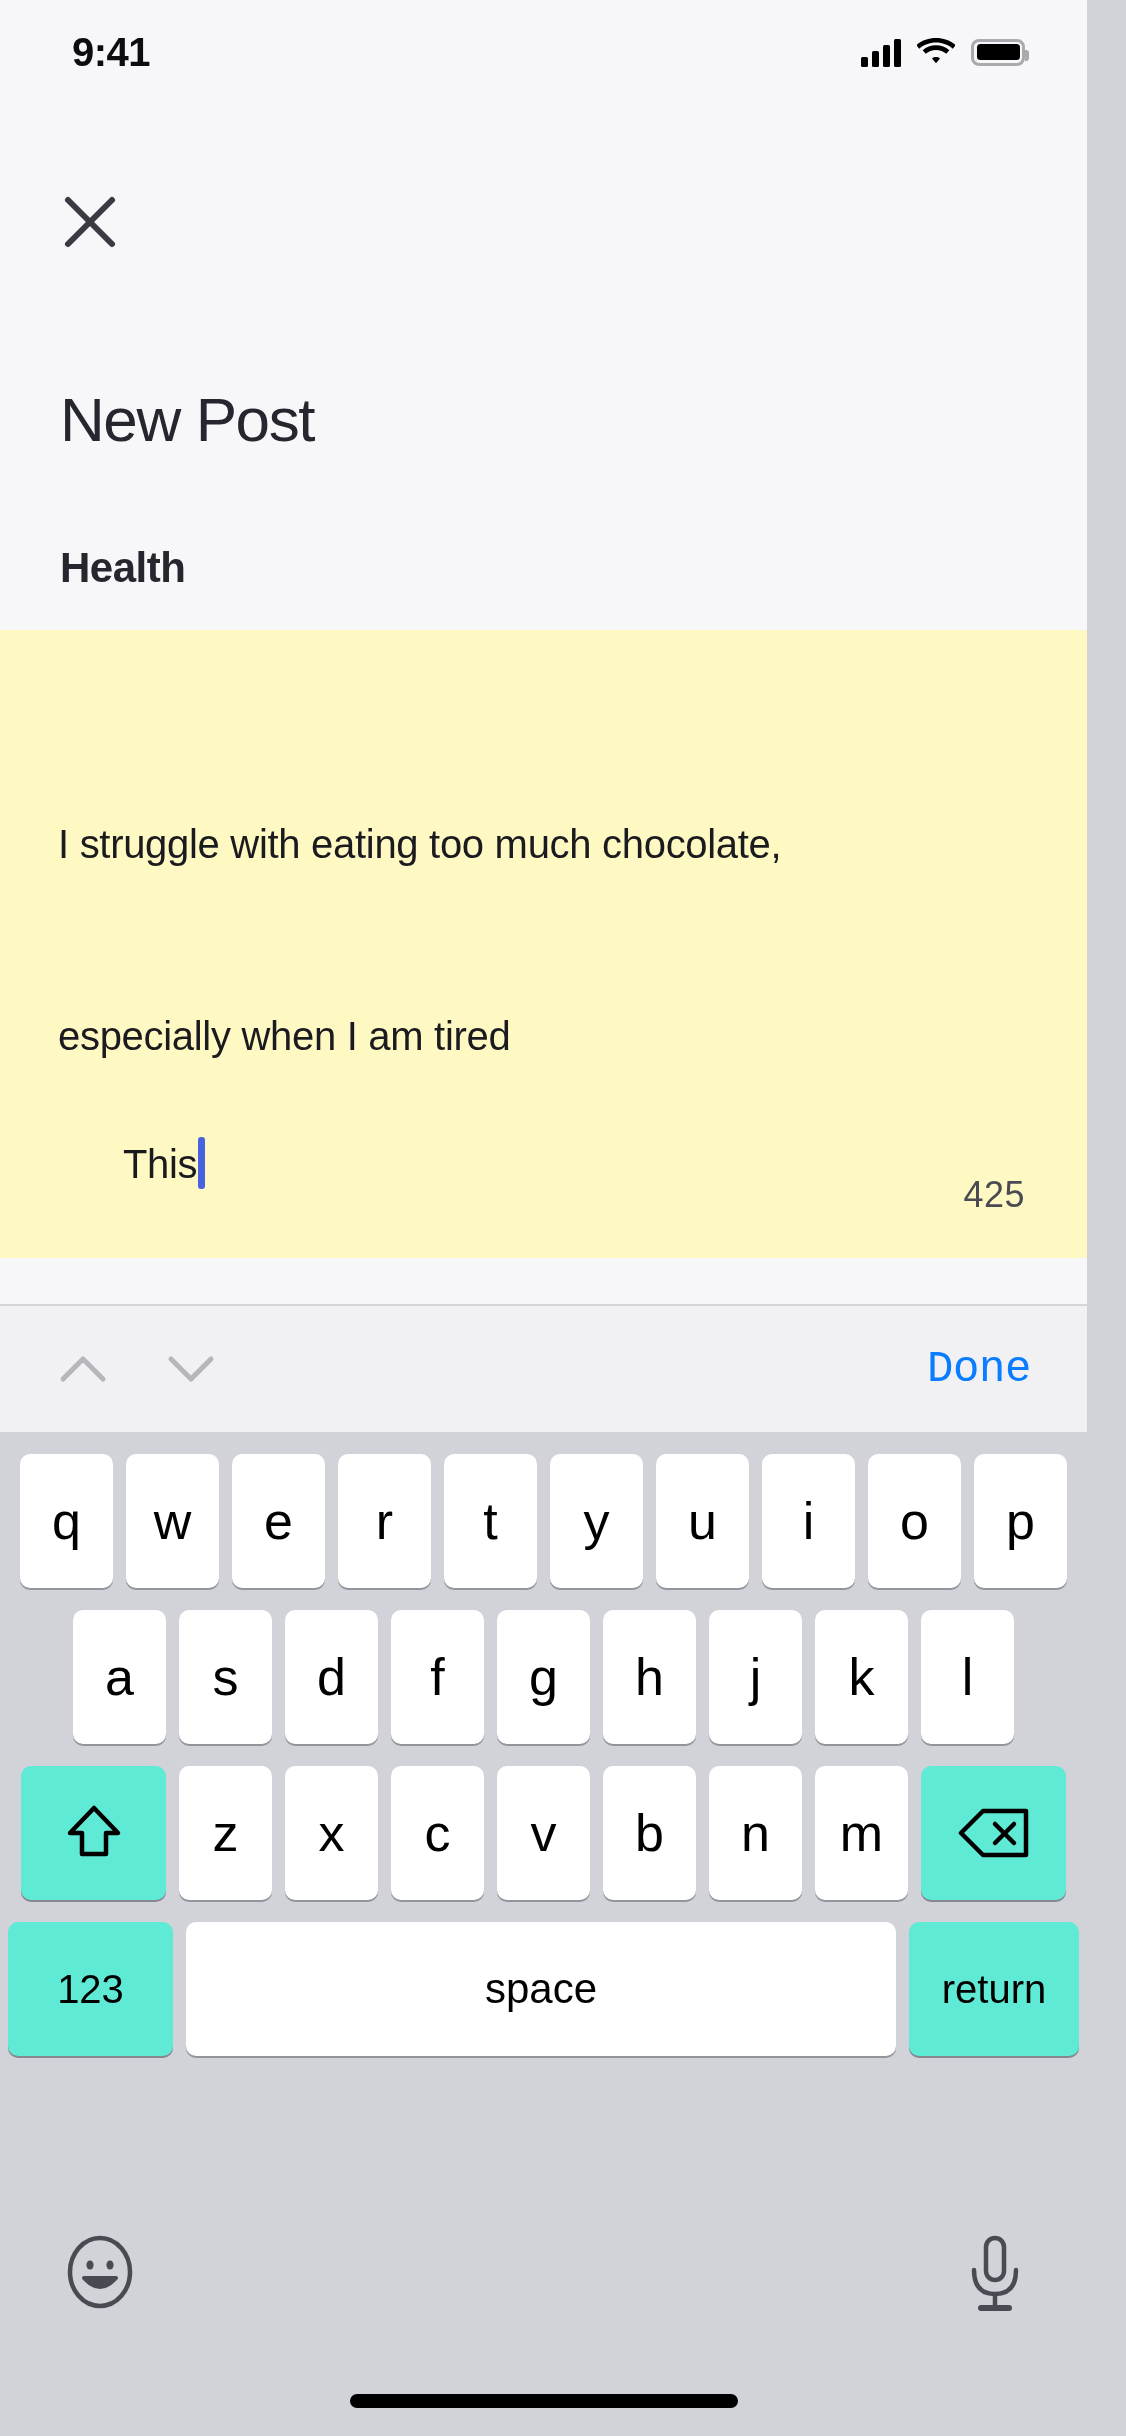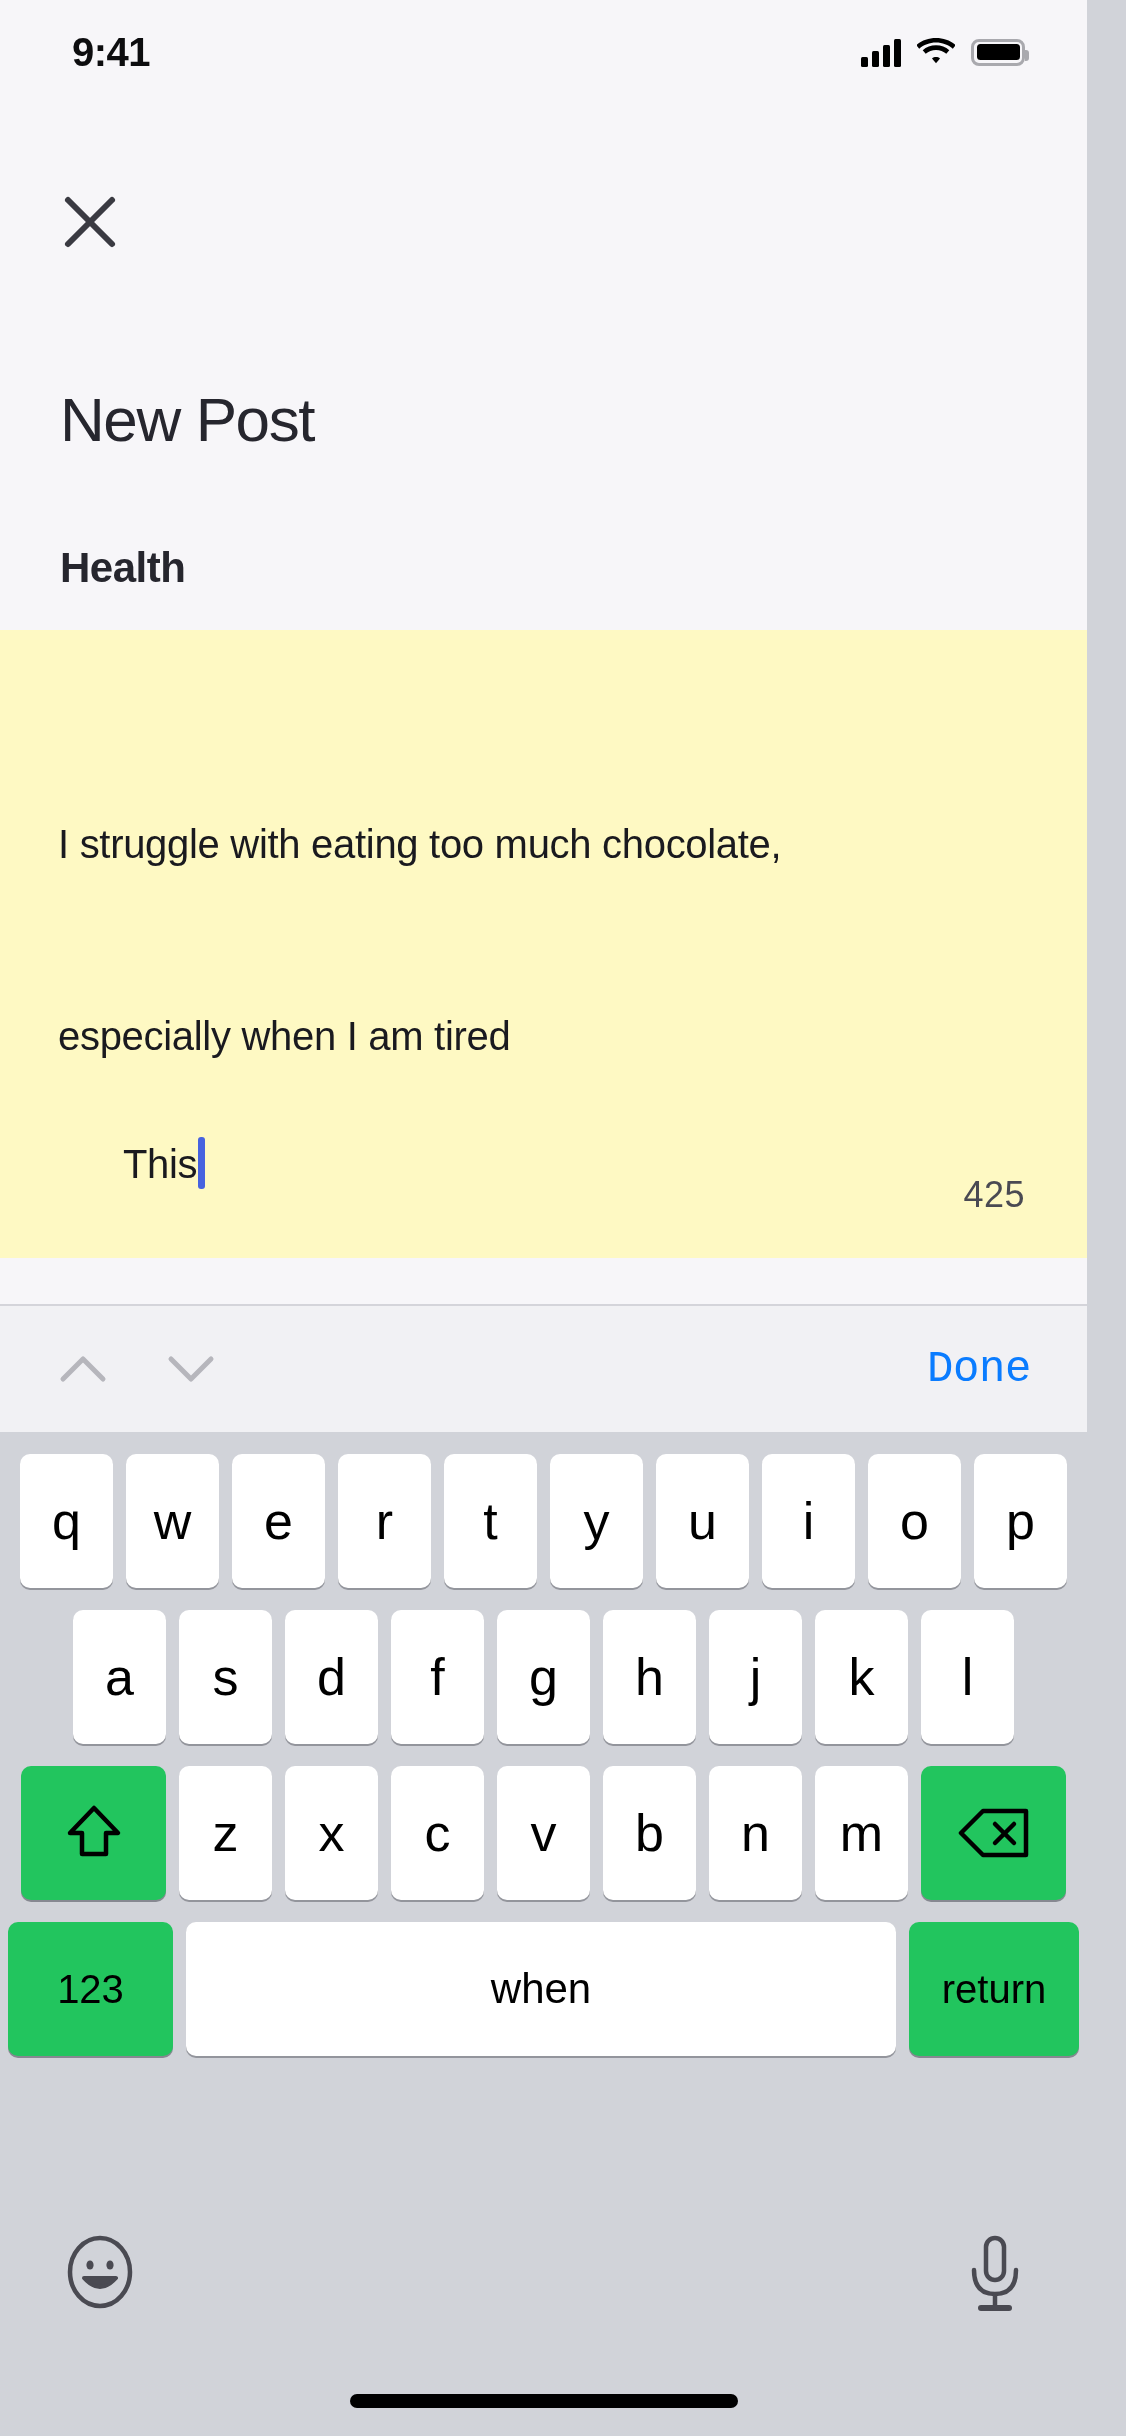--- a/index.html
+++ b/index.html
@@ -93,21 +93,21 @@
   .krow.r3 { gap:13px; padding:0 8px; }
   .krow.r4 { gap:13px; padding:0 8px; margin-bottom:0; }
 
   .key {
     background:#ffffff; border-radius:10px; height:134px;
     display:flex; align-items:center; justify-content:center;
     font-size:52px; color:#000; font-weight:400;
     box-shadow:0 2px 0 rgba(136,138,145,0.85);
   }
   .key.letter { width:93px; }
-  .key.fn { background:#22c55e; box-shadow:0 2px 0 rgba(125,128,136,0.9); }
+  .key.fn { background:#5eead4; box-shadow:0 2px 0 rgba(125,128,136,0.9); }
   .key.shift { width:145px; }
   .key.backspace { width:145px; }
   .key.num { width:165px; font-size:40px; }
   .key.space { flex:1; max-width:715px; font-size:42px; }
   .key.return { width:170px; font-size:40px; }
 
   
   .bottombar {
     flex:0 0 auto; height:248px; background:#d1d3d9; position:relative;
     display:flex; align-items:flex-start; justify-content:space-between;
@@ -228,21 +228,21 @@
         <svg width="74" height="54" viewBox="0 0 74 54">
           <path d="M26 5 L69 5 L69 49 L26 49 L4 27 Z" fill="none" stroke="#000" stroke-width="4.5" stroke-linejoin="round"></path>
           <line x1="38" y1="18" x2="57" y2="37" stroke="#000" stroke-width="4.5" stroke-linecap="round"></line>
           <line x1="57" y1="18" x2="38" y2="37" stroke="#000" stroke-width="4.5" stroke-linecap="round"></line>
         </svg>
       </div>
     </div>
 
     <div class="krow r4">
       <div class="key fn num">123</div>
-      <div class="key space">when</div>
+      <div class="key space">space</div>
       <div class="key fn return">return</div>
     </div>
   </div>
 
   <div class="bottombar">
     <div>
       <svg width="76" height="76" viewBox="0 0 76 76">
         <ellipse cx="38" cy="38" rx="30" ry="34" fill="none" stroke="#4a4a52" stroke-width="4.5"></ellipse>
         <ellipse cx="28" cy="31" rx="3.6" ry="4.6" fill="#4a4a52"></ellipse>
         <ellipse cx="48" cy="31" rx="3.6" ry="4.6" fill="#4a4a52"></ellipse>

